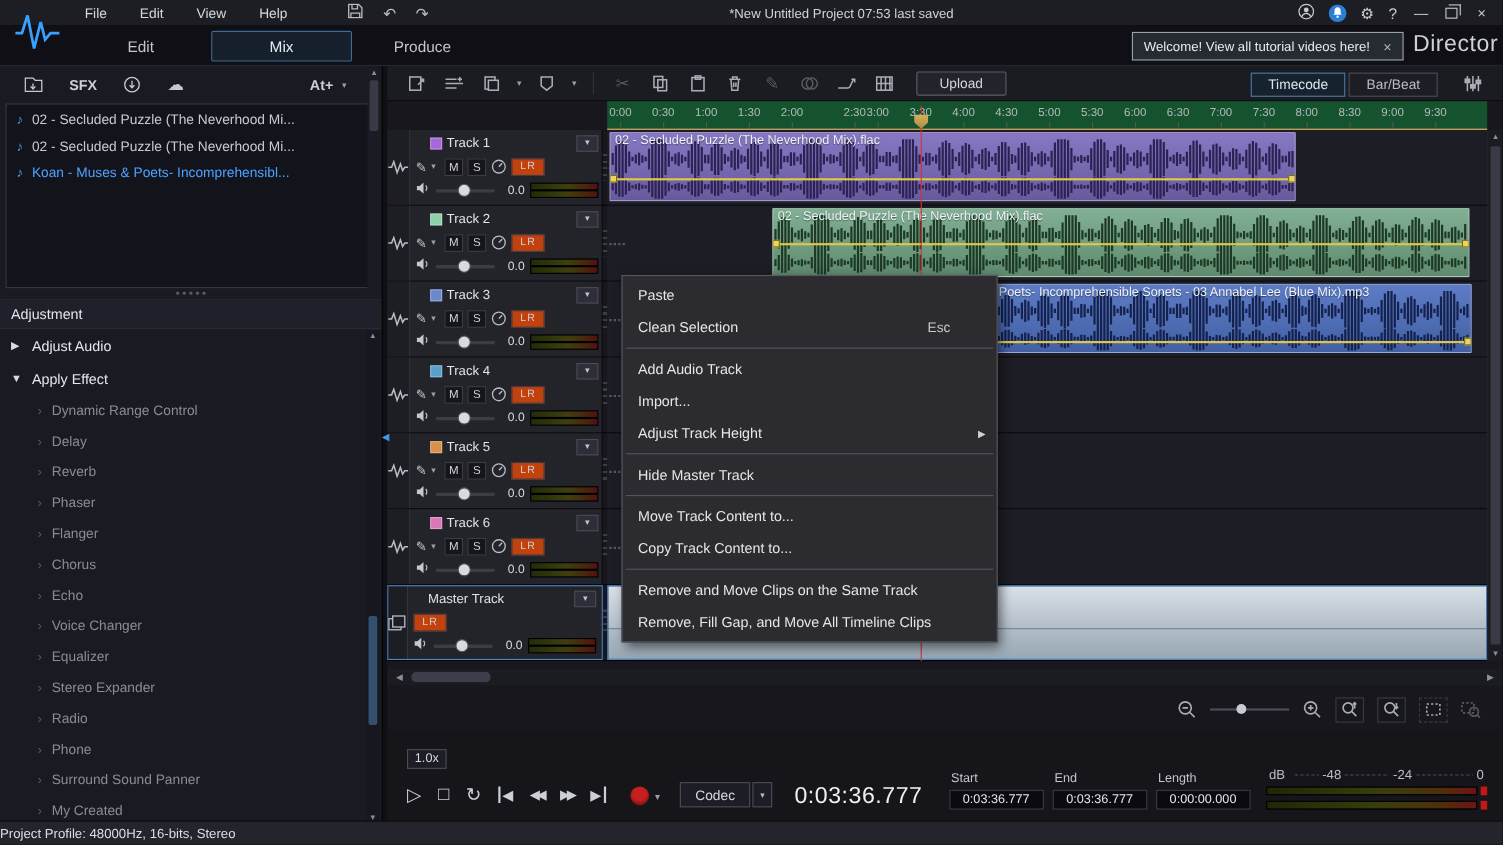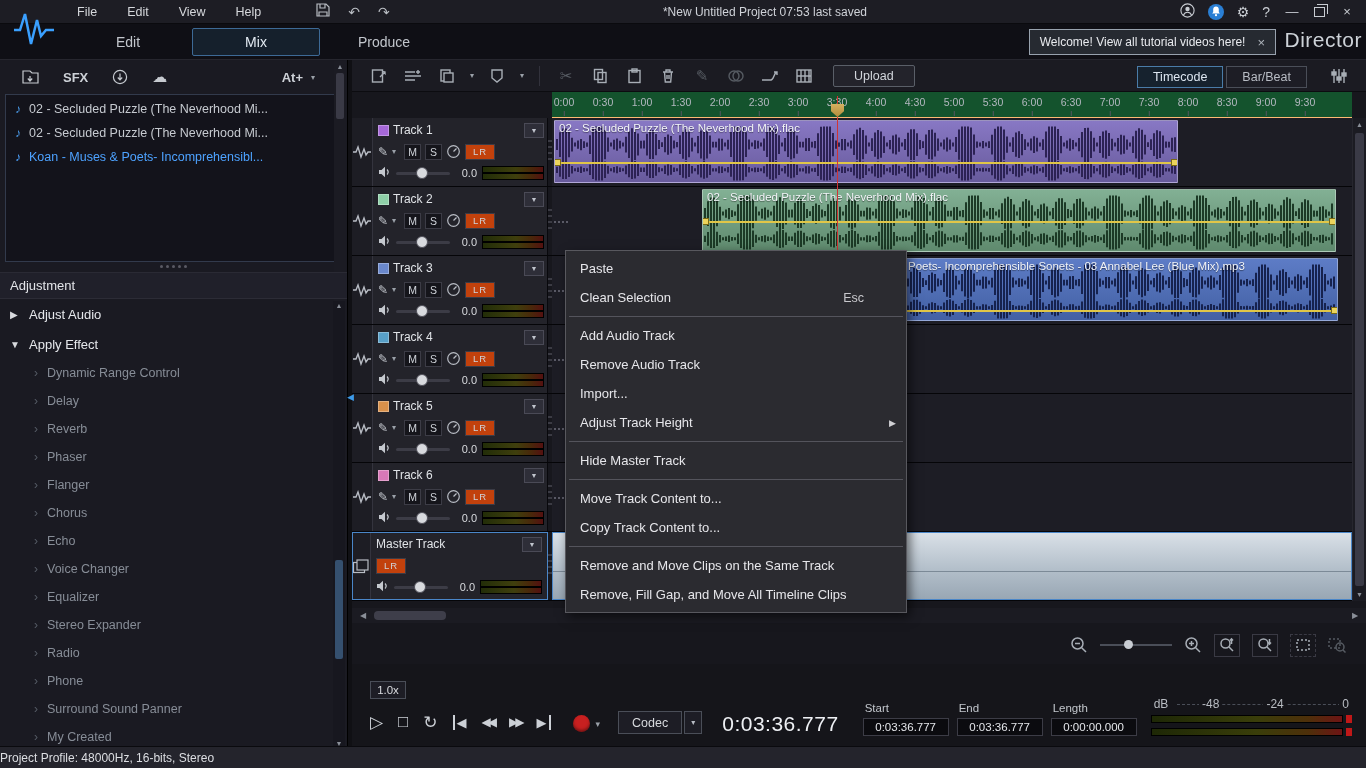--- a/index.html
+++ b/index.html
@@ -82,21 +82,21 @@
   .rtick::after { content:""; position:absolute; left:50%; top:15px; width:1px; height:5px; background:#565662; }
 
   .tracks { position:absolute; left:0; top:58px; right:14px; height:483px; overflow:hidden; }
   .track-row { position:relative; height:69px; border-bottom:1px solid #050508; display:flex; }
   .track-header { width:196px; background:#23232a; border-right:1px solid #08080c; display:flex; }
   .th-icon { width:34px; background:#1d1d24; border-right:1px solid #34343e; display:flex; align-items:center; justify-content:center; }
   .icon-master { display:none; }
   .master .icon-master { display:block; }
   .master .track-header { outline:1px solid #4a86c8; outline-offset:-1px; }
   .th-main { flex:1; display:flex; flex-direction:column; justify-content:space-between; padding:4px 5px 5px 5px; }
-  .th-name-row { display:flex; align-items:center; gap:4px; height:16px; }
+  .th-name-row { display:flex; align-items:center; gap:4px; height:16px;margin-left:13px; }
   .swatch { width:11px; height:11px; border:1px solid rgba(255,255,255,.3); flex:none; }
   .tname { font-size:12px; color:#e0e3e7; flex:1; white-space:nowrap; overflow:hidden; }
   .th-dd { width:20px; height:15px; background:#2e2e38; border:1px solid #4a4a56; font-size:7px; color:#c0c4cc; display:flex; align-items:center; justify-content:center; flex:none; }
   .th-ctrl-row { display:flex; align-items:center; gap:4px; height:17px; }
   .pencil { font-size:12px; color:#c8ccd2; }
   .th-caret { font-size:8px; color:#9aa0a8; width:8px; }
   .sqbtn { width:17px; height:16px; background:#15151b; border:1px solid #3c3c46; color:#cfd3d9; font-size:10.5px; display:flex; align-items:center; justify-content:center; }
   .lrbtn { width:30px; height:16px; background:#c2410c; border:1px solid #3c3c46; color:#cfd3d9; font-size:9.5px; display:flex; align-items:center; justify-content:center; letter-spacing:1px; }
   .knob svg { display:block; }
   .th-vol-row { display:flex; align-items:center; gap:5px; height:16px; }
@@ -465,21 +465,21 @@
         </span>
       </div>
     </div>
 
     <div class="ruler">
         <span class="rtick" style="left: 12px;">0:00</span>
         <span class="rtick" style="left: 51px;">0:30</span>
         <span class="rtick" style="left: 90px;">1:00</span>
         <span class="rtick" style="left: 129px;">1:30</span>
         <span class="rtick" style="left: 168px;">2:00</span>
-        <span class="rtick" style="left: 207px;">2:30</span>
+        <span class="rtick" style="left: 225px;">2:30</span>
         <span class="rtick" style="left: 246px;">3:00</span>
         <span class="rtick" style="left: 285px;">3:30</span>
         <span class="rtick" style="left: 324px;">4:00</span>
         <span class="rtick" style="left: 363px;">4:30</span>
         <span class="rtick" style="left: 402px;">5:00</span>
         <span class="rtick" style="left: 441px;">5:30</span>
         <span class="rtick" style="left: 480px;">6:00</span>
         <span class="rtick" style="left: 519px;">6:30</span>
         <span class="rtick" style="left: 558px;">7:00</span>
         <span class="rtick" style="left: 597px;">7:30</span>
@@ -975,25 +975,20 @@
         <span class="sc"></span>
 
       </div>
 
       <div class="mi">
         <span>Add Audio Track</span>
         <span class="sc"></span>
 
       </div>
 
-      <div class="mi">
-        <span>Remove Audio Track</span>
-        <span class="sc"></span>
-
-      </div>
 
       <div class="mi">
         <span>Import...</span>
         <span class="sc"></span>
 
       </div>
 
       <div class="mi sub">
         <span>Adjust Track Height</span>
         <span class="sc"></span>

